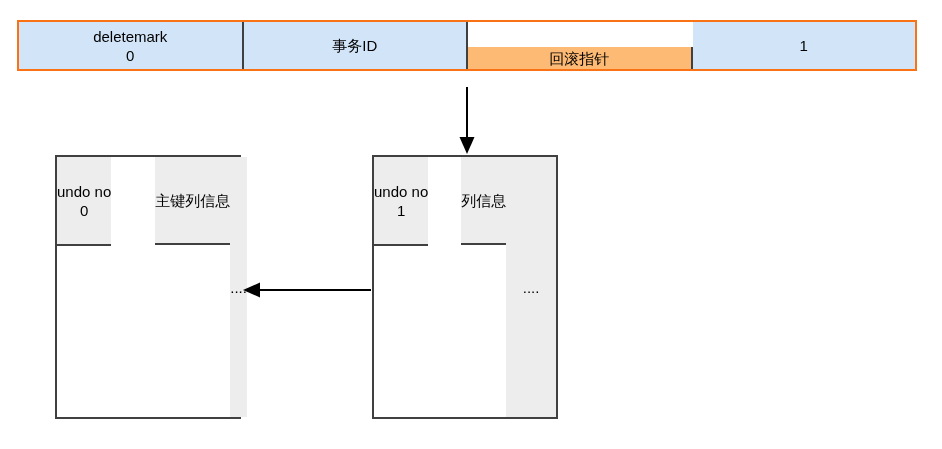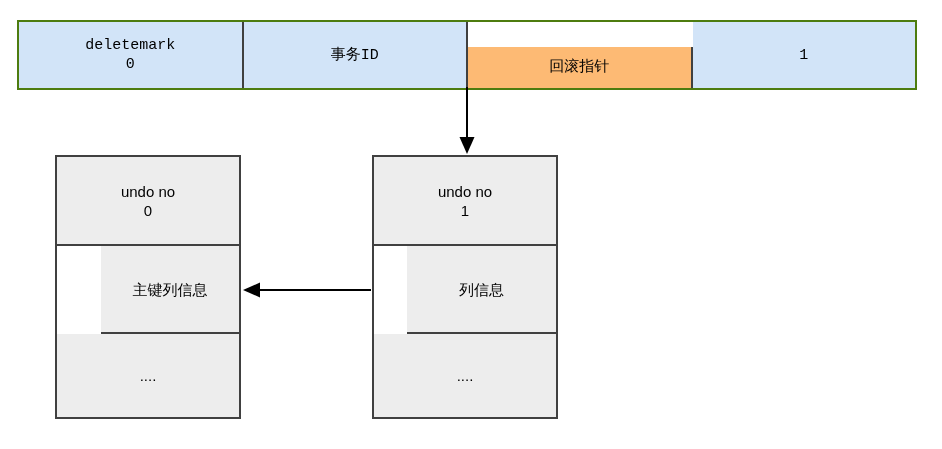--- a/index.html
+++ b/index.html
@@ -16,25 +16,24 @@
     color: #000000;
     overflow: hidden;
   }
 
   
   .record-row {
     position: absolute;
     left: 17px;
     top: 20px;
     width: 900px;
-    height: 70px;
+    height: 51px;
     display: flex;
-    border: 2px solid #4d7c0f;
+    border: 2px solid #f97316;
     box-sizing: border-box;
-    font-family: Liberation Mono, monospace;
   }
   .record-cell {
     flex: 1 1 0;
     border-right: 2px solid #404040;
     display: flex;
     align-items: center;
     justify-content: center;
     text-align: center;
     font-size: 15px;
     line-height: 19px;
@@ -45,21 +44,20 @@
     border-right: none;
   }
 
   
   .undo-box {
     position: absolute;
     width: 186px;
     height: 264px;
     top: 155px;
     display: flex;
-    flex-direction: column;
     border: 2px solid #404040;
     box-sizing: border-box;
   }
   .undo-box-left  { left: 55px; }
   .undo-box-right { left: 372px; }
   .box-row {
     display: flex;
     align-items: center;
     justify-content: center;
     text-align: center;

